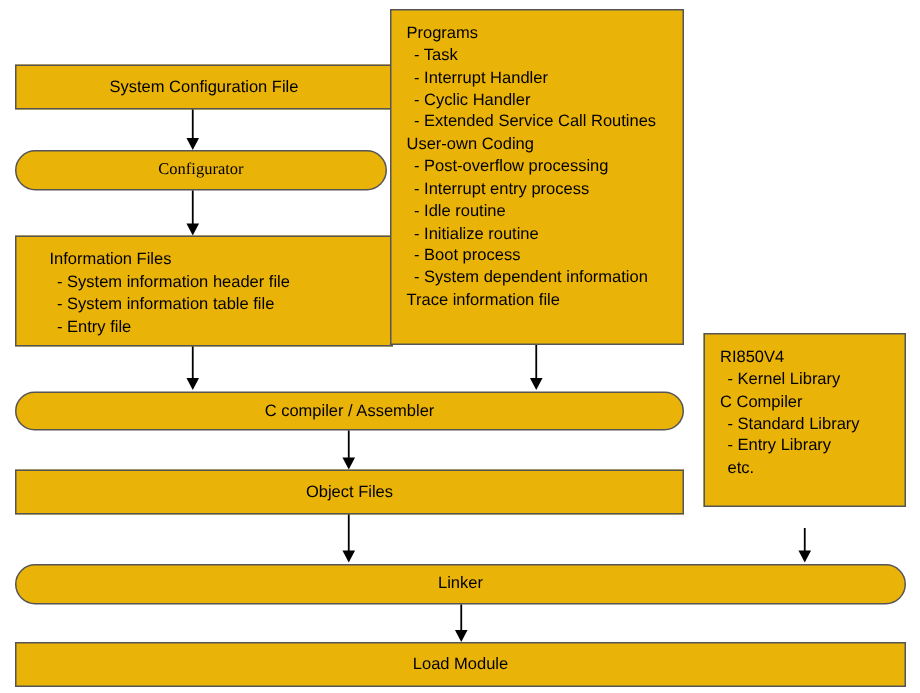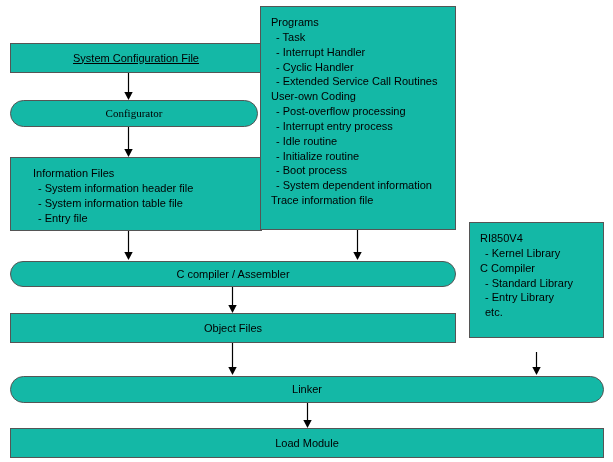--- a/index.html
+++ b/index.html
@@ -14,21 +14,21 @@
     position: relative;
     width: 613px;
     height: 462px;
     background: #ffffff;
     overflow: hidden;
   }
   .node {
     position: absolute;
     box-sizing: border-box;
     border: 1px solid #555555;
-    background: #14b8a6;
+    background: #eab308;
     color: #000000;
     font-size: 11px;
     line-height: 1.35;
   }
   .node.center {
     display: flex;
     align-items: center;
     justify-content: center;
     text-align: center;
   }
@@ -59,21 +59,21 @@
   .arrow {
     position: absolute;
   }
   .arrow svg { display: block; overflow: visible; }
 </style>
 </head>
 <body>
 
 <div id="diagram">
 
-  <div class="node center" style="left:10px; top:43px; width:252px; height:30px;text-decoration:underline;">
+  <div class="node center" style="left:10px; top:43px; width:252px; height:30px;">
     <span>System Configuration File</span>
   </div>
 
   <div class="arrow" style="left:120px; top:73px; width:17px; height:28px;">
     <svg width="17" height="28" viewBox="0 0 17 28">
       <line x1="8.5" y1="0" x2="8.5" y2="21" stroke="#000000" stroke-width="1.2"></line>
       <polygon points="8.5,27 4.3,19 12.7,19" fill="#000000"></polygon>
     </svg>
   </div>
 

